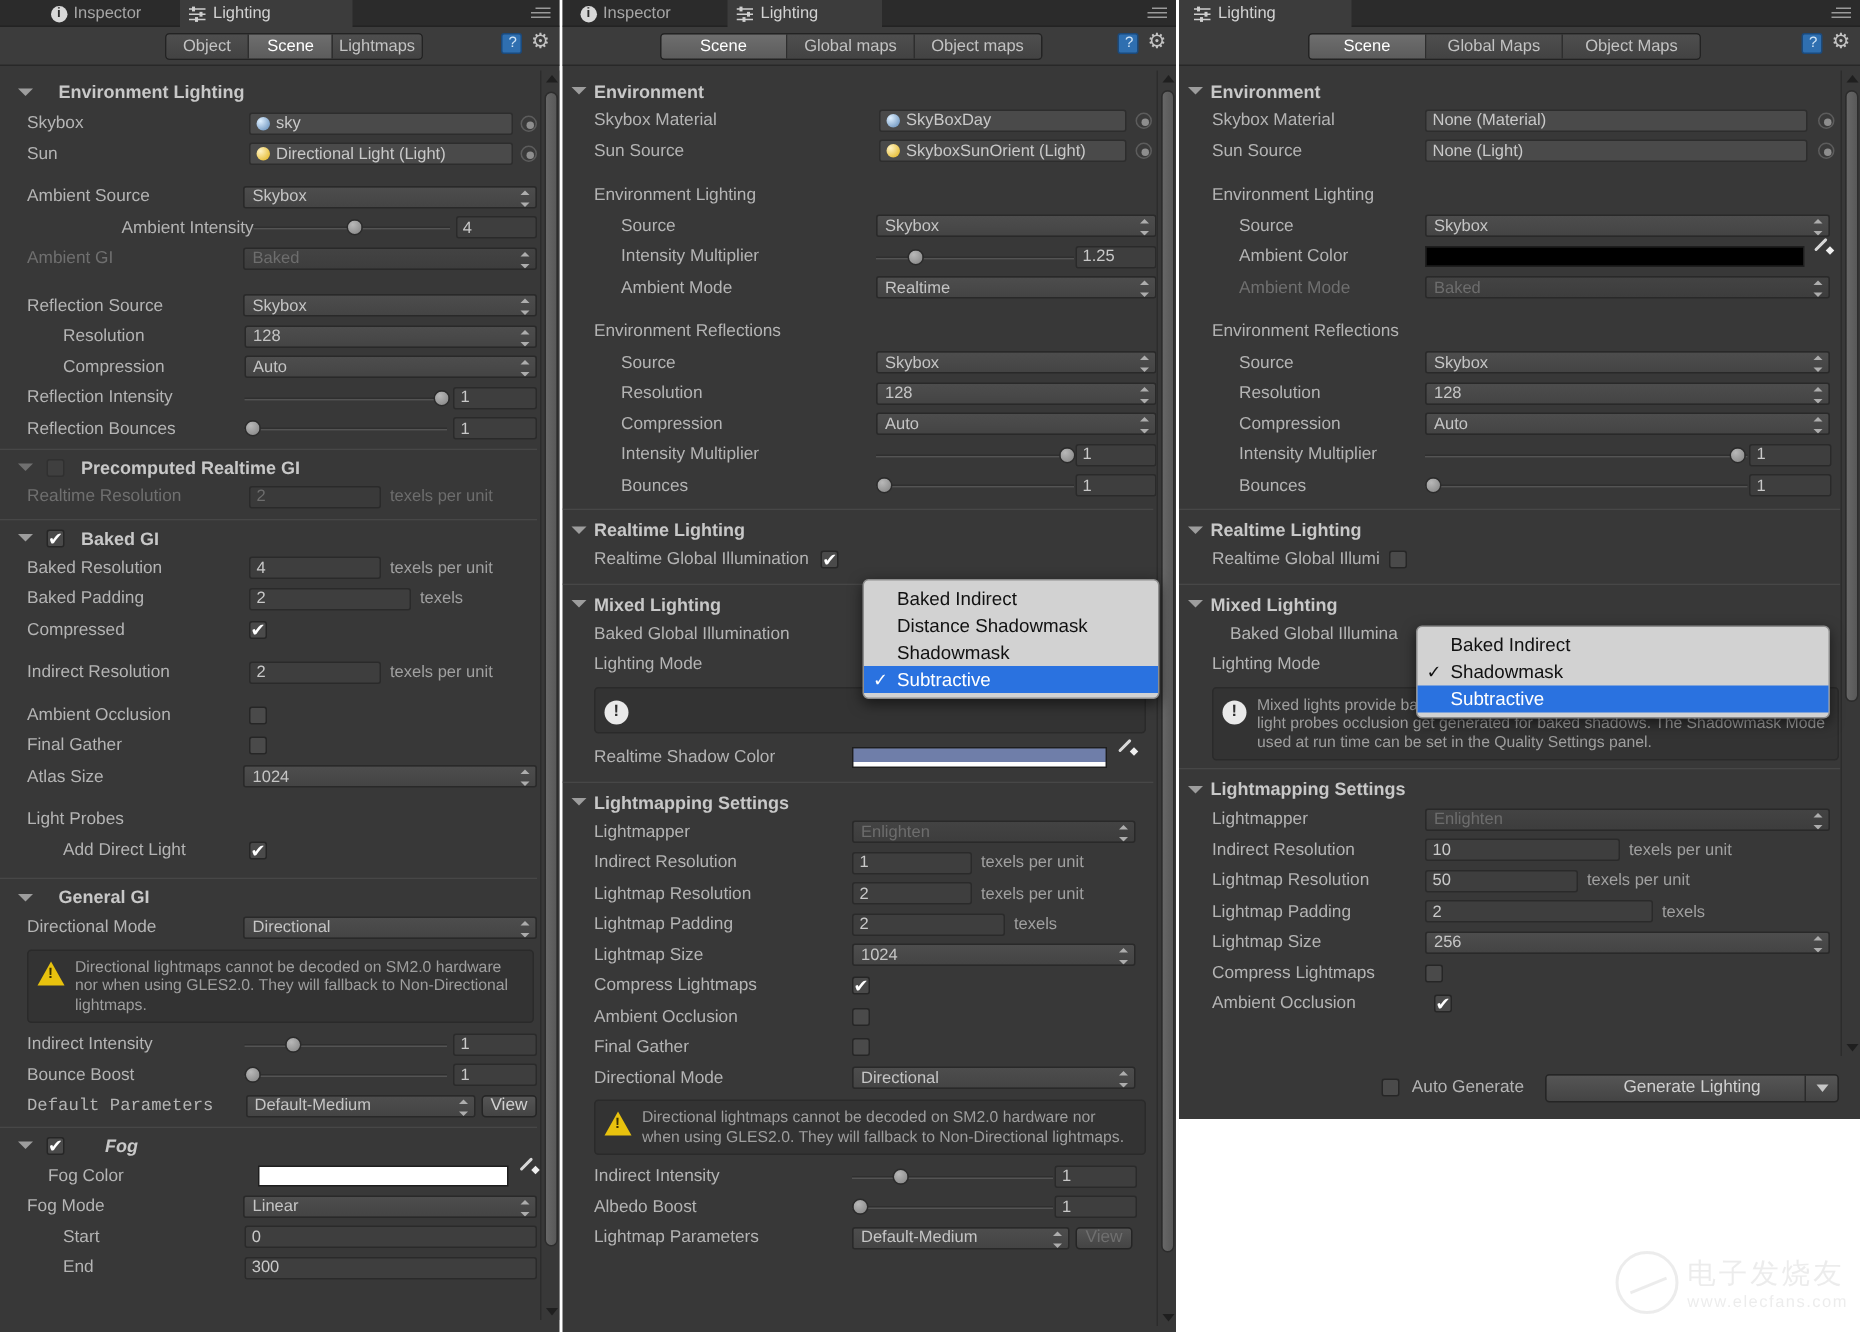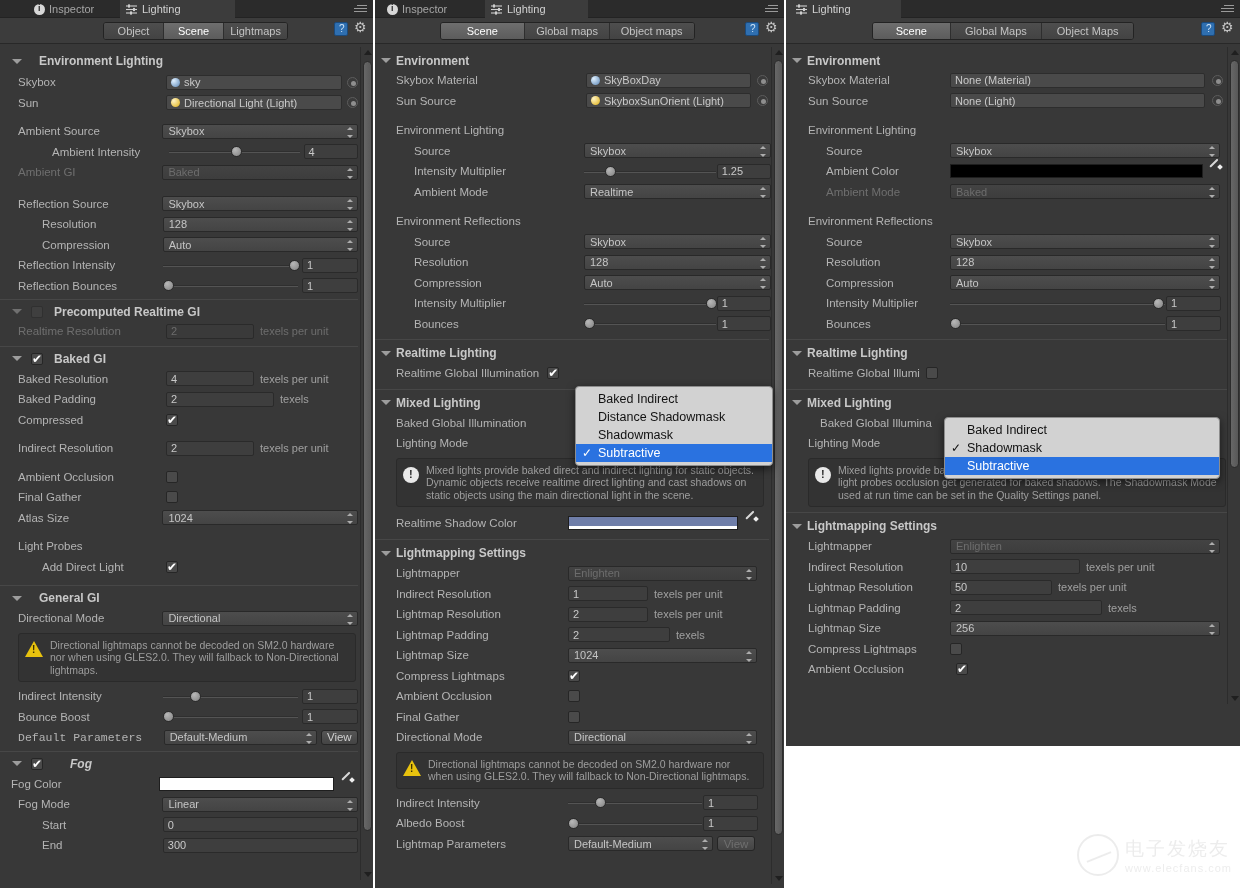--- a/index.html
+++ b/index.html
@@ -173,21 +173,21 @@
         <span>Lighting</span>
       </div>
       <div class="burger" style="right:6px;">
         <i></i>
           <i></i>
           <i></i>
       </div>
     </div>
 
     <div class="toolrow">
-      <div class="segbtns" style="width:185px; margin-right:30px;margin-left:48px;">
+      <div class="segbtns" style="width:172px; margin-right:30px;margin-left:48px;">
         <div class="segbtn" style="flex:1">
             <span>Object</span>
           </div>
         <div class="segbtn sel" style="flex:1">
             <span>Scene</span>
           </div>
         <div class="segbtn" style="flex:1.1">
             <span>Lightmaps</span>
           </div>
       </div>
@@ -227,21 +227,21 @@
 
         <div class="row">
           <span class="lbl" style="width:148px;margin-left:10px;">Ambient Source</span>
           <div class="popup" style="width:200px;">
             <span>Skybox</span>
             <span class="updown"></span>
           </div>
         </div>
 
         <div class="row">
-          <span class="lbl" style="width:124px;margin-left:44px;">Ambient Intensity</span>
+          <span class="lbl" style="width:124px;margin-left:44px;text-align:right;">Ambient Intensity</span>
           <div class="slider" style="width:138px;">
             <div class="track"></div>
               <div class="knob" style="left:62px;"></div>
           </div>
           <div class="numbox" style="width:57px;margin-left:4px;">
             <span>4</span>
           </div>
         </div>
 
         <div class="row">
@@ -442,21 +442,21 @@
 
         <div class="sep" style="margin:3px 0 2px -8px;width:358px;"></div>
 
         <div class="row foldout" style="height:20px;">
           <span class="tri" style="margin-left:4px;"></span>
           <span class="chk on" style="margin-left:4px;"></span>
           <span class="lbl bold" style="margin-left:22px;font-size:12px;font-style:italic;">Fog</span>
         </div>
 
         <div class="row">
-          <span class="lbl" style="width:148px;margin-left:3px;">Fog Color</span>
+          <span class="lbl" style="width:148px;margin-left:24px;">Fog Color</span>
           <div class="swatch" style="width:175px;">
             <div class="main" id="fogColorMain" style="background:#ffffff"></div>
           </div>
           <span class="eyedrop" style="margin-left:6px;"></span>
         </div>
 
         <div class="row">
           <span class="lbl" style="width:148px;margin-left:10px;">Fog Mode</span>
           <div class="popup" style="width:200px;align-items:center;">
             <span>Linear</span>
@@ -672,21 +672,20 @@
         <div class="row">
           <span class="lbl" style="margin-left:15px;">Baked Global Illumination</span>
         </div>
 
         <div class="row">
           <span class="lbl" style="margin-left:15px;">Lighting Mode</span>
         </div>
 
         <div class="helpbox" style="margin:4px 0 5px 15px;width:368px;">
           <span class="infoicon"></span>
-          <span class="txt">Mixed lights provide baked direct and indirect lighting for static objects. Dynamic objects receive realtime direct lighting and cast shadows on static objects using the main directional light in the scene.</span>
         </div>
 
         <div class="row" style="height:22px;">
           <span class="lbl" style="width:172px;margin-left:15px;">Realtime Shadow Color</span>
           <div class="swatch" style="width:170px;">
             <div class="main" id="shadowColorMain" style="background:#6f7ea9"></div>
             <div class="alpha"></div>
           </div>
           <span class="eyedrop" style="margin-left:6px;"></span>
         </div>
@@ -1064,20 +1063,30 @@
         </div>
 
         <div class="row">
           <span class="lbl" style="width:142px;margin-left:16px;">Ambient Occlusion</span>
           <span class="chk on" style="margin-left:6px;"></span>
         </div>
 
       </div>
     </div>
 
+    <div style="position:absolute;left:0;right:0;bottom:0;height:42px;background:#383838;display:flex;align-items:center;justify-content:flex-end;padding-right:14px;gap:8px;">
+      <span class="chk"></span>
+      <span class="lbl" style="margin-right:6px;">Auto Generate</span>
+      <div class="btn" style="width:196px;height:19px;position:relative;">
+        <span>Generate Lighting</span>
+        <span style="position:absolute;right:0;top:0;bottom:0;width:22px;border-left:1px solid #2a2a2a;display:flex;align-items:center;justify-content:center;">
+          <span style="width:0;height:0;border-left:4px solid transparent;border-right:4px solid transparent;border-top:5px solid #c6c6c6;"></span>
+        </span>
+      </div>
+    </div>
 
     <div class="vscroll" style="right:0; top:47px; bottom:42px;">
       <div class="arr up"></div>
       <div class="thumb" style="top:13px; height:408px;"></div>
       <div class="arr dn"></div>
     </div>
 
     <div class="menu" style="left:158px; top:417px; width:276px;">
       <div class="mi">
         <span class="tick"></span>

